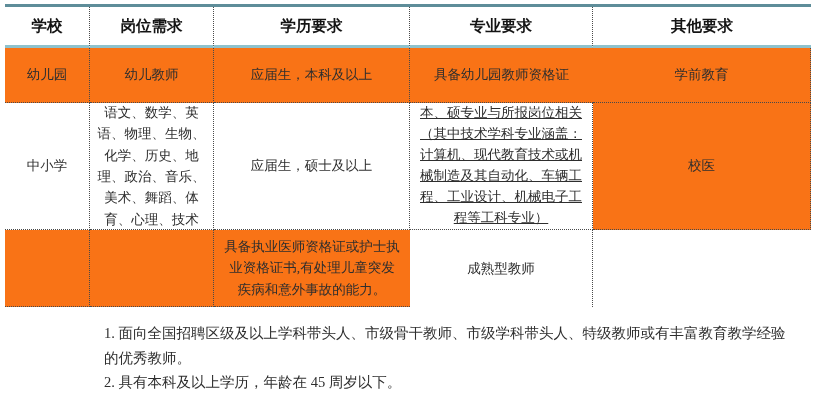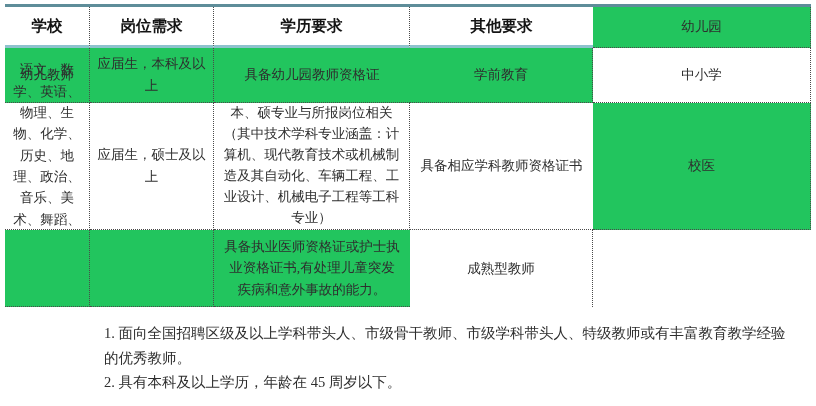--- a/index.html
+++ b/index.html
@@ -31,25 +31,25 @@
     line-height: 1.6;
     color: #2e2e2e;
     padding: 3px 5px;
   }
   .hdr {
     font-weight: bold;
     font-size: 15.5px;
     color: #141414;
     border-bottom: 3px solid #8ec2cd;
   }
-  .alt { background: #22c55e; }
+  .alt { background: #f97316; }
   .vdiv { border-right: 1px dotted #4a4a4a; }
   .hdiv { border-bottom: 1px dotted #4a4a4a; }
   .subjects { line-height: 1.58; padding: 10px 3px; }
-  .major-cell { line-height: 1.55; padding: 3px 8px; }
+  .major-cell { line-height: 1.55; padding: 3px 8px; text-decoration: underline; }
   .other-cell { line-height: 1.6; padding: 13px 10px; }
   .merged {
     grid-column: 2 / 6;
     display: flex;
     flex-direction: column;
     justify-content: center;
     align-items: flex-start;
     text-align: left;
     font-size: 14.5px;
     line-height: 1.7;
@@ -60,33 +60,33 @@
 </style>
 </head>
 <body>
 
 <div class="page">
   <div class="recruit-table">
 
     <div class="cell hdr vdiv">学校</div>
     <div class="cell hdr vdiv">岗位需求</div>
     <div class="cell hdr vdiv">学历要求</div>
+    <div class="cell hdr vdiv">专业要求</div>
     <div class="cell hdr">其他要求</div>
 
     <div class="cell alt vdiv hdiv">幼儿园</div>
     <div class="cell alt vdiv hdiv">幼儿教师</div>
     <div class="cell alt vdiv hdiv">应届生，本科及以上</div>
     <div class="cell alt hdiv">具备幼儿园教师资格证</div>
     <div class="cell alt vdiv hdiv">学前教育</div>
 
     <div class="cell vdiv hdiv">中小学</div>
     <div class="cell subjects vdiv hdiv">语文、数学、英语、物理、生物、化学、历史、地理、政治、音乐、美术、舞蹈、体育、心理、技术</div>
     <div class="cell vdiv hdiv">应届生，硕士及以上</div>
     <div class="cell major-cell vdiv hdiv">本、硕专业与所报岗位相关（其中技术学科专业涵盖：计算机、现代教育技术或机械制造及其自动化、车辆工程、工业设计、机械电子工程等工科专业）</div>
-    <div class="cell hdiv">具备相应学科教师资格证书</div>
 
     <div class="cell alt vdiv hdiv">校医</div>
     <div class="cell alt vdiv hdiv"></div>
     <div class="cell alt vdiv hdiv"></div>
     <div class="cell alt other-cell hdiv">具备执业医师资格证或护士执业资格证书,有处理儿童突发疾病和意外事故的能力。</div>
 
     <div class="cell vdiv">成熟型教师</div>
     <div class="merged">
       <p>1. 面向全国招聘区级及以上学科带头人、市级骨干教师、市级学科带头人、特级教师或有丰富教育教学经验的优秀教师。</p>
       <p>2. 具有本科及以上学历，年龄在 45 周岁以下。</p>

